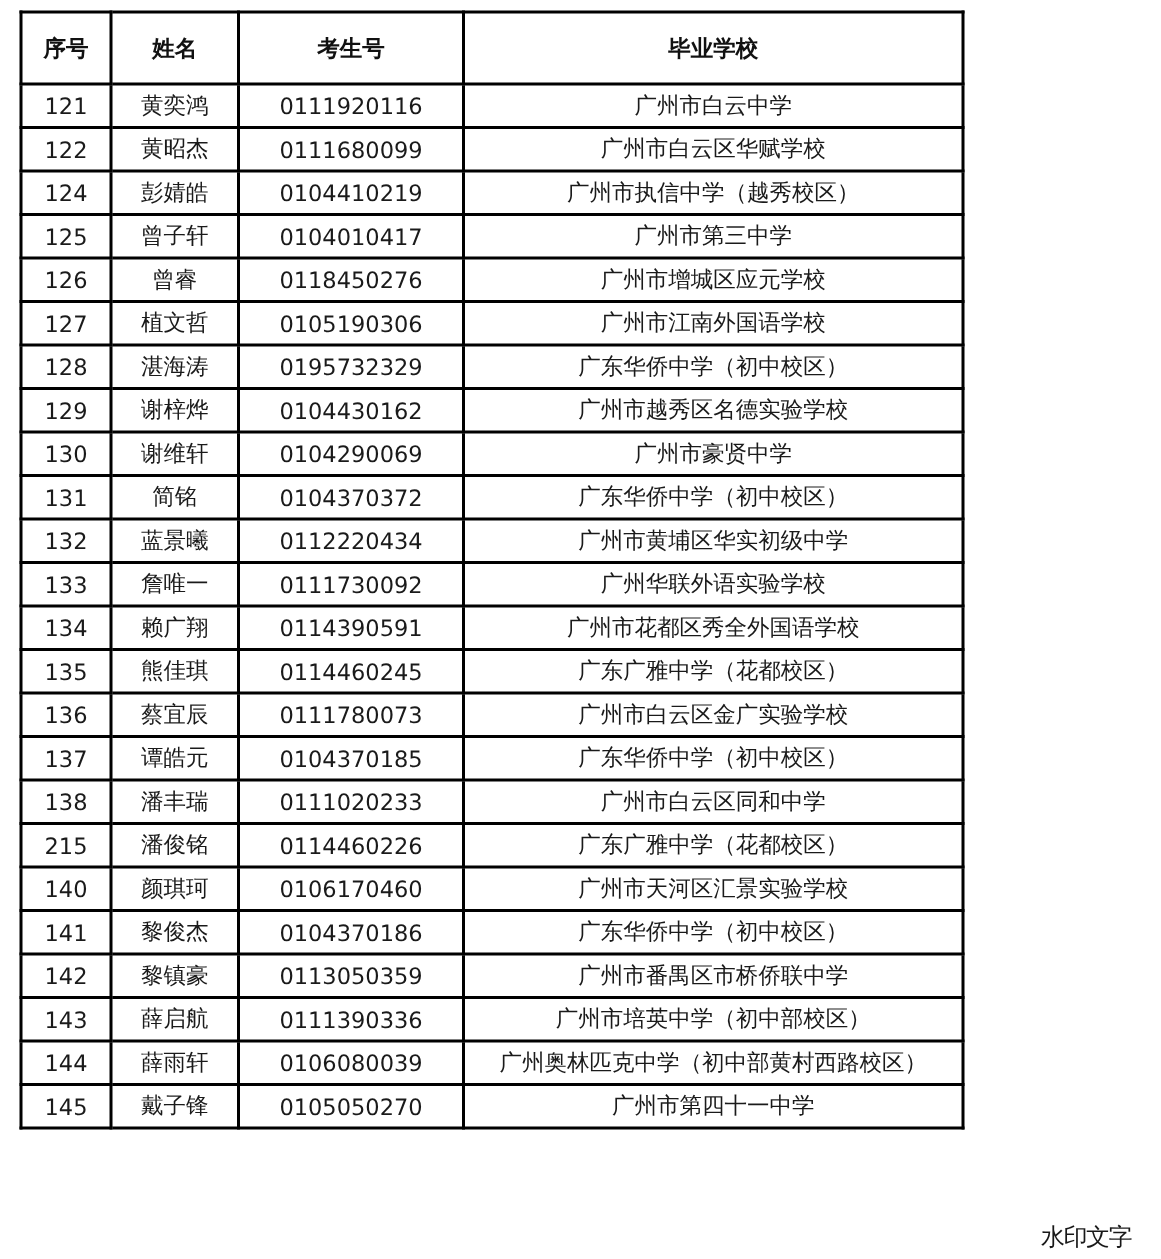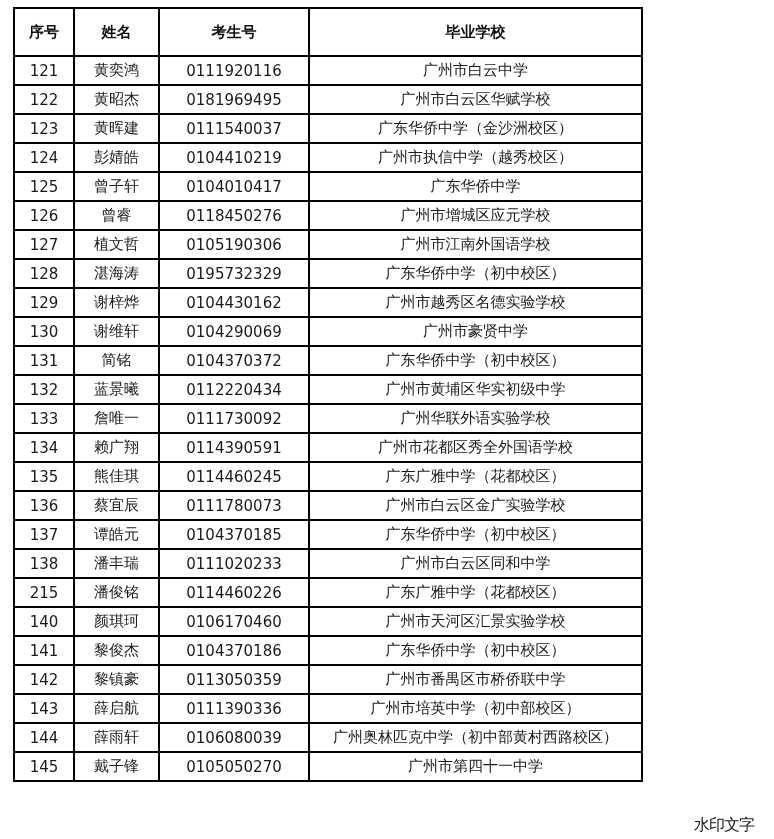--- a/index.html
+++ b/index.html
@@ -79,40 +79,34 @@
   <tbody id="roster-body">
       <tr>
         <td>121</td>
         <td>黄奕鸿</td>
         <td>0111920116</td>
         <td>广州市白云中学</td>
       </tr>
       <tr>
         <td>122</td>
         <td>黄昭杰</td>
-        <td>0181969495</td>
+        <td>0111680099</td>
         <td>广州市白云区华赋学校</td>
-      </tr>
-      <tr>
-        <td>123</td>
-        <td>黄晖建</td>
-        <td>0111540037</td>
-        <td>广东华侨中学（金沙洲校区）</td>
       </tr>
       <tr>
         <td>124</td>
         <td>彭婧皓</td>
         <td>0104410219</td>
         <td>广州市执信中学（越秀校区）</td>
       </tr>
       <tr>
         <td>125</td>
         <td>曾子轩</td>
         <td>0104010417</td>
-        <td>广东华侨中学</td>
+        <td>广州市第三中学</td>
       </tr>
       <tr>
         <td>126</td>
         <td>曾睿</td>
         <td>0118450276</td>
         <td>广州市增城区应元学校</td>
       </tr>
       <tr>
         <td>127</td>
         <td>植文哲</td>

